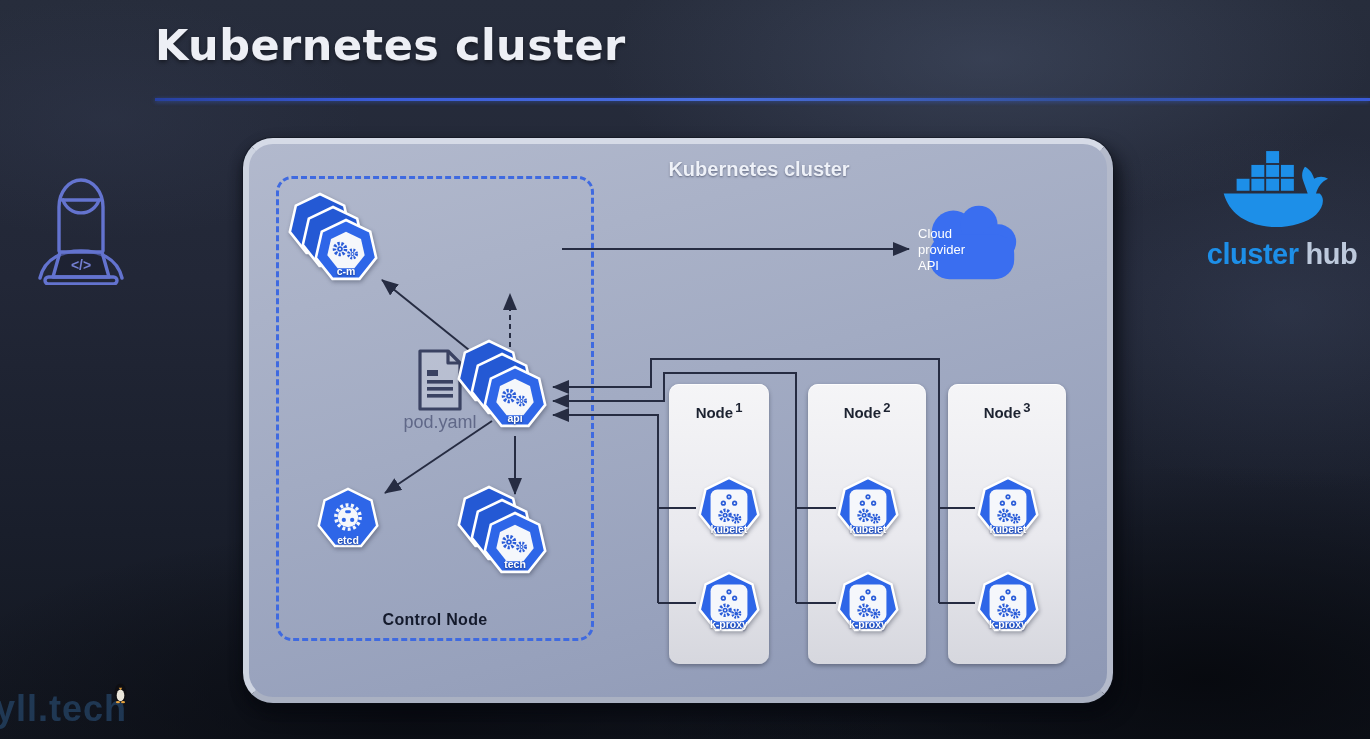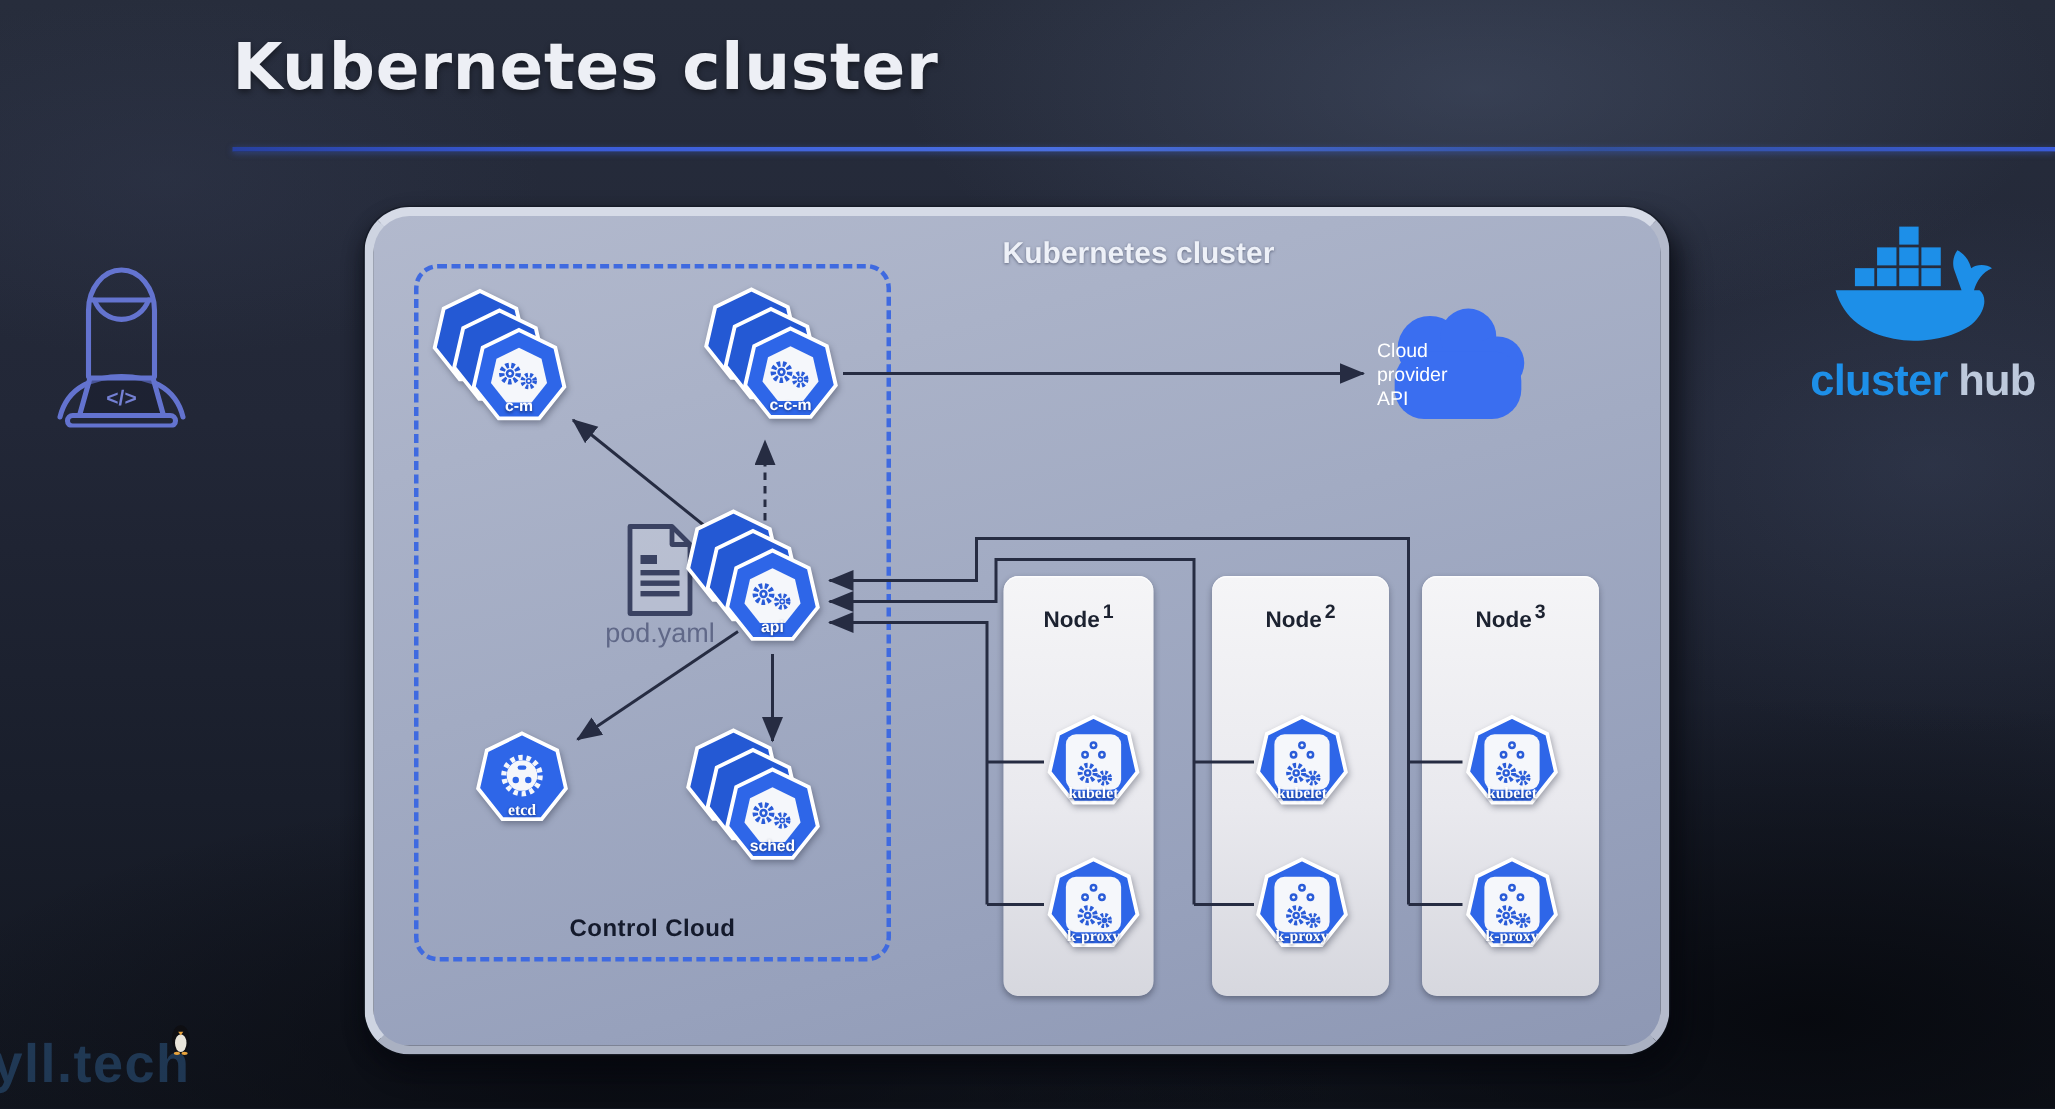--- a/index.html
+++ b/index.html
@@ -71,21 +71,21 @@
   .k8s-stack{position:absolute;width:92px;height:92px;z-index:4;}
   .k8s-single{position:absolute;width:64px;height:64px;z-index:4;}
   .k8s-stack svg,.k8s-single svg{width:100%;height:100%;filter:drop-shadow(1px 2px 2px rgba(20,25,45,.35));}
   .hb{fill:#2459d4;stroke:#fff;stroke-width:2.6;}
   .hf{fill:#2e66e8;stroke:#fff;stroke-width:2.6;}
   .k8s-label{
     position:absolute;text-align:center;color:#fff;font-weight:bold;
     font-size:10.5px;text-shadow:0 1px 2px rgba(10,20,60,.6);pointer-events:none;
   }
   .k8s-stack .k8s-label{left:26px;width:66px;bottom:7px;text-align:center;}
-  .k8s-single .k8s-label{left:0;width:100%;bottom:5px;font-family:Liberation Serif, serif;}
+  .k8s-single .k8s-label{left:0;width:100%;bottom:5px;}
   
   .pod-doc{position:absolute;left:167px;top:204px;width:48px;height:64px;z-index:2;}
   .pod-label{position:absolute;left:138px;top:268px;width:106px;text-align:center;
     font-size:18px;font-weight:normal;color:rgba(74,82,116,.75);z-index:2;}
   
   .cloud{position:absolute;left:669px;top:56px;width:108px;height:86px;z-index:4;}
   .cloud svg{width:100%;height:100%;}
   .cloud-text{
     position:absolute;left:0;top:26px;width:100%;text-align:left;
     font-size:13px;line-height:16px;color:#fff;font-weight:normal;z-index:5;
@@ -190,21 +190,21 @@
     <polygon points="8,8 12,8 10,11" fill="#e8a33c"></polygon>
     <ellipse cx="7" cy="25" rx="2.4" ry="1.3" fill="#e8a33c"></ellipse>
     <ellipse cx="13" cy="25" rx="2.4" ry="1.3" fill="#e8a33c"></ellipse>
   </svg>
 
   <div class="panel">
 
     <div class="panel-title">Kubernetes cluster</div>
 
     <div class="control-plane">
-      <div class="cp-label">Control Cloud</div>
+      <div class="cp-label">Control Node</div>
     </div>
 
     <div class="node-box node-1">
       <div class="node-title"><span>Node</span><sup>1</sup></div>
       <div class="k8s-single icon-kubelet">
         <svg viewBox="0 0 66 66">
             <use href="#hepta" class="hf"></use>
             <use href="#inner-node"></use>
           </svg>
         <span class="k8s-label">kubelet</span>
@@ -301,31 +301,20 @@
         <use href="#hepta" class="hb"></use>
         <use href="#hepta" class="hb" transform="translate(13,13)"></use>
         <g transform="translate(26,26)">
             <use href="#hepta" class="hf"></use>
             <use href="#gears-mgr"></use>
           </g>
       </svg>
       <span class="k8s-label">c-m</span>
     </div>
 
-    <div class="k8s-stack" style="left:219px;top:47px">
-      <svg viewBox="0 0 92 92">
-        <use href="#hepta" class="hb"></use>
-        <use href="#hepta" class="hb" transform="translate(13,13)"></use>
-        <g transform="translate(26,26)">
-            <use href="#hepta" class="hf"></use>
-            <use href="#gears-mgr"></use>
-          </g>
-      </svg>
-      <span class="k8s-label">c-c-m</span>
-    </div>
 
     <div class="k8s-stack" style="left:207px;top:195px">
       <svg viewBox="0 0 92 92">
         <use href="#hepta" class="hb"></use>
         <use href="#hepta" class="hb" transform="translate(13,13)"></use>
         <g transform="translate(26,26)">
             <use href="#hepta" class="hf"></use>
             <use href="#gears-mgr"></use>
           </g>
       </svg>
@@ -342,21 +331,21 @@
 
     <div class="k8s-stack" style="left:207px;top:341px">
       <svg viewBox="0 0 92 92">
         <use href="#hepta" class="hb"></use>
         <use href="#hepta" class="hb" transform="translate(13,13)"></use>
         <g transform="translate(26,26)">
             <use href="#hepta" class="hf"></use>
             <use href="#gears-mgr"></use>
           </g>
       </svg>
-      <span class="k8s-label">sched</span>
+      <span class="k8s-label">tech</span>
     </div>
 
     <div class="cloud">
       <svg viewBox="0 0 110 86">
         <g fill="#3a6ef0">
           <circle cx="36" cy="32" r="22"></circle>
           <circle cx="62" cy="24" r="19"></circle>
           <circle cx="82" cy="42" r="18"></circle>
           <rect x="12" y="34" width="86" height="46" rx="20"></rect>
         </g>

